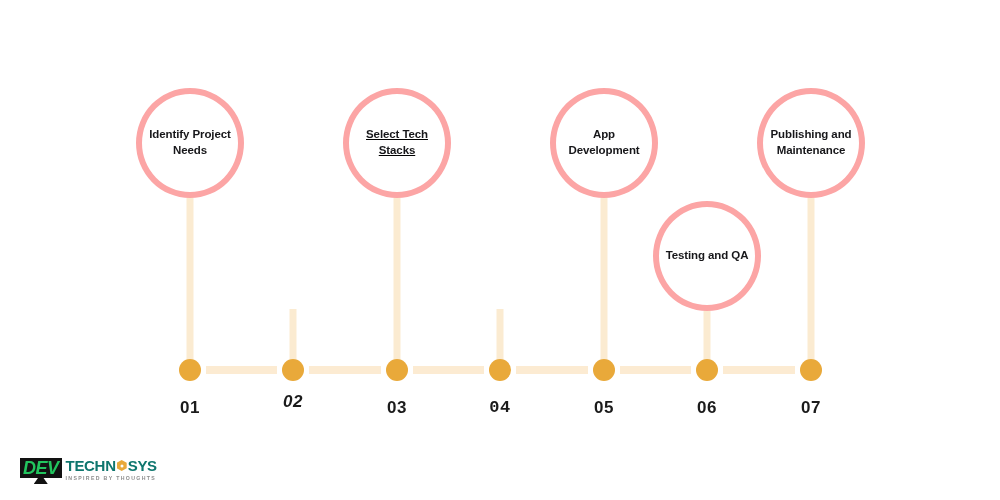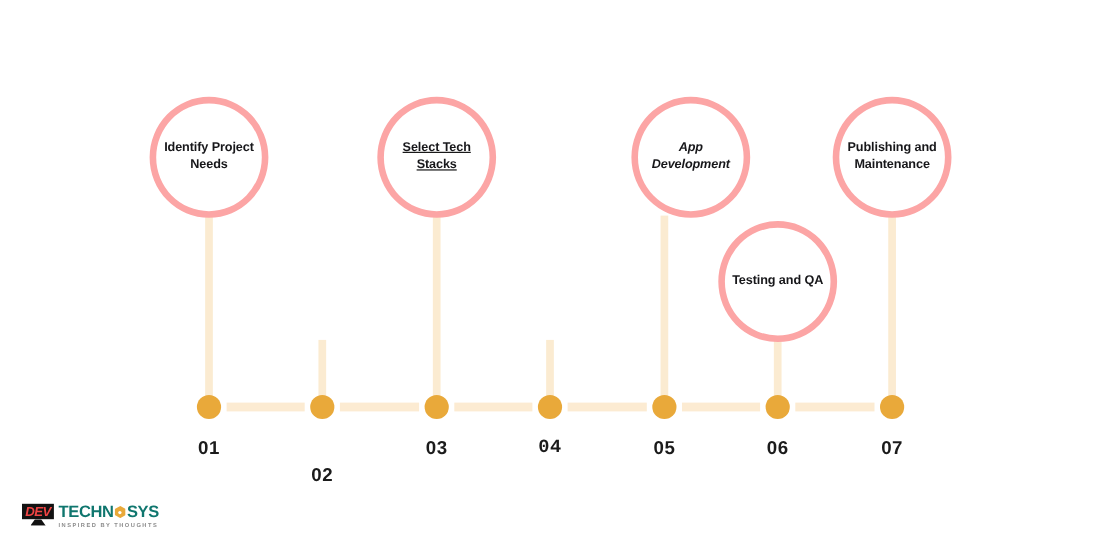--- a/index.html
+++ b/index.html
@@ -92,22 +92,22 @@
   #logo {
     position: absolute;
     left: 20px;
     top: 458px;
     display: flex;
     align-items: flex-start;
     z-index: 4;
   }
   .logo-dev {
     background: #121212;
-    color: #ef4444;
-    font-size: 12px;
+    color: #22c55e;
+    font-size: 18px;
     font-weight: bold;
     font-style: italic;
     letter-spacing: -0.5px;
     padding: 1px 3px 1px 3px;
     line-height: 1;
     position: relative;
   }
   .logo-monitor-base {
     position: absolute;
     left: 50%;
@@ -181,34 +181,34 @@
 
   <div class="rail-dot" style="left:190px; top:370px;"></div>
   <div class="rail-dot" style="left:293px; top:370px;"></div>
   <div class="rail-dot" style="left:397px; top:370px;"></div>
   <div class="rail-dot" style="left:500px; top:370px;"></div>
   <div class="rail-dot" style="left:604px; top:370px;"></div>
   <div class="rail-dot" style="left:707px; top:370px;"></div>
   <div class="rail-dot" style="left:811px; top:370px;"></div>
 
   <div class="rail-num" style="left:190px; top:398px;">01</div>
-  <div class="rail-num" style="left:293px; top:422px;">02</div>
+  <div class="rail-num" style="left:293px; top:392px;font-style:italic;">02</div>
   <div class="rail-num" style="left:397px; top:398px;">03</div>
   <div class="rail-num" style="left:500px; top:398px;font-family:Liberation Mono, monospace;">04</div>
   <div class="rail-num" style="left:604px; top:398px;text-align:right;">05</div>
   <div class="rail-num" style="left:707px; top:398px;">06</div>
   <div class="rail-num" style="left:811px; top:398px;">07</div>
 
   <div class="bubble" style="left:190px; top:143px;">
     <span class="bubble-label">Identify Project Needs</span>
   </div>
   <div class="bubble" style="left:397px; top:143px;text-decoration:underline;">
     <span class="bubble-label">Select Tech Stacks</span>
   </div>
-  <div class="bubble" style="left:628px; top:143px;font-style:italic;">
+  <div class="bubble" style="left:604px; top:143px;">
     <span class="bubble-label">App Development</span>
   </div>
   <div class="bubble" style="left:707px; top:256px;">
     <span class="bubble-label">Testing and QA</span>
   </div>
   <div class="bubble" style="left:811px; top:143px;">
     <span class="bubble-label">Publishing and Maintenance</span>
   </div>
 
   <div id="logo">

